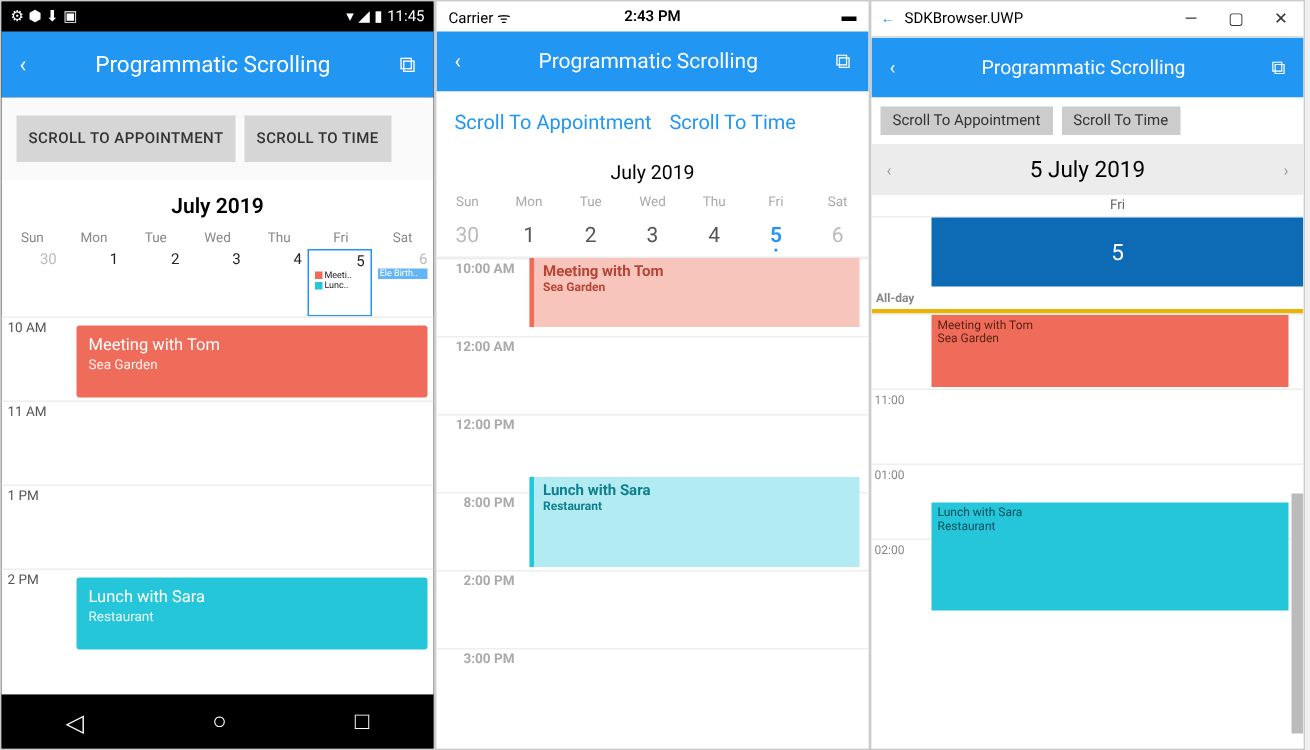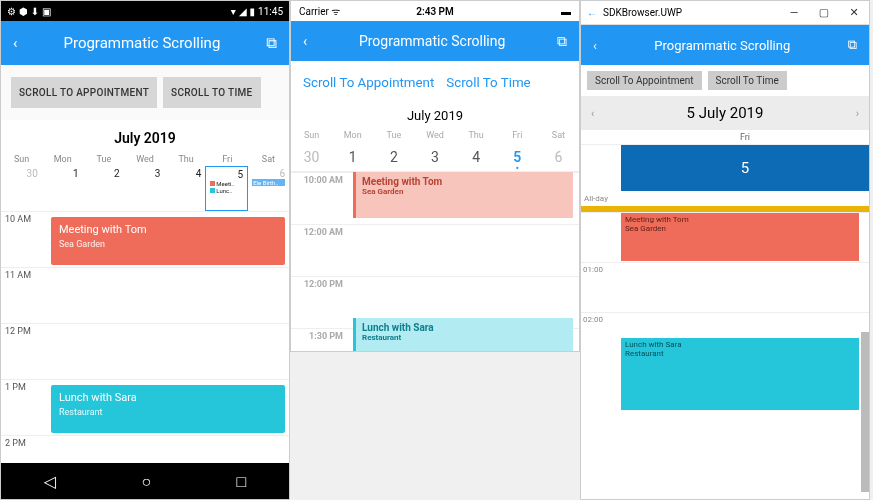--- a/index.html
+++ b/index.html
@@ -1,19 +1,19 @@
 <!DOCTYPE html>
 <html><head>
   <meta charset="utf-8">
   <style>
     * { box-sizing: border-box; margin: 0; padding: 0; font-family: -apple-system, BlinkMacSystemFont, "Segoe UI", Roboto, sans-serif; }
     body { background: #f0f0f0; display: flex; gap: 0; }
     .device { border: 1px solid #ccc; background: #fff; overflow: hidden; display: flex; flex-direction: column; }
     .device.android { width: 290px; height: 500px; background: #000; }
-    .device.ios { width: 290px; height: 352px; border-top: 1px solid #ccc; }
+    .device.ios { width: 290px; height: 500px; border-top: 1px solid #ccc; }
     .device.uwp { width: 290px; height: 500px; }
 
     
     .android-statusbar { background:#000; color:#fff; height:20px; display:flex; align-items:center; justify-content:space-between; padding:0 6px; font-size:10px; }
     .android-statusbar .left, .android-statusbar .right { display:flex; gap:3px; align-items:center; }
     .android-header { background:#2196F3; color:#fff; height:44px; display:flex; align-items:center; justify-content:space-between; padding:0 12px; font-size:15px; }
     .android-body { flex:1; background:#fafafa; overflow:hidden; display:flex; flex-direction:column; }
     .android-buttons { background:#fafafa; padding:12px 10px; display:flex; gap:6px; }
     .android-buttons .btn { background:#d6d6d6; color:#333; padding:10px 8px; font-size:10px; font-weight:500; border:none; letter-spacing:0.3px; cursor:pointer; }
     .android-month { background:#fff; text-align:center; padding:10px 0 6px; font-weight:600; font-size:14px; }
@@ -68,21 +68,21 @@
     .uwp-buttons { padding:6px; display:flex; gap:6px; }
     .uwp-buttons .btn { background:#ccc; color:#333; border:none; padding:4px 8px; font-size:10px; cursor:pointer; }
     .uwp-nav { background:#ececec; height:34px; display:flex; align-items:center; justify-content:space-between; padding:0 10px; font-size:15px; }
     .uwp-nav .arw { color:#999; cursor:pointer; font-size:11px; }
     .uwp-dayhdr { text-align:center; font-size:9px; color:#666; padding:2px; border-bottom:1px solid #eee; display:flex; }
     .uwp-dayhdr .timecol { width:40px; }
     .uwp-dayhdr .daycol { flex:1; }
     .uwp-daynum { display:flex; }
     .uwp-daynum .timecol { width:40px; }
     .uwp-daynum .numcell { flex:1; background:#0d6ab5; color:#fff; text-align:center; padding:14px 0; font-size:15px; }
-    .uwp-allday { display:flex; border-bottom:6px solid #eab308; font-size:8px; color:#888; }
+    .uwp-allday { display:flex; border-bottom:3px solid #eab308; font-size:8px; color:#888;font-weight:bold; }
     .uwp-allday .lab { width:40px; padding:3px; }
     .uwp-timeline { flex:1; position:relative; }
     .uwp-time-row { display:flex; height:50px; border-top:1px solid #eee; }
     .uwp-time-label { width:40px; font-size:8px; color:#888; padding:2px; }
     .uwp-appt { position:absolute; left:40px; right:10px; padding:2px 4px; font-size:8px; }
     .uwp-appt.orange { top:1px; height:48px; background:#ef6c5a; color:#5a1f15; }
     .uwp-appt.teal { top:126px; height:72px; background:#26c6da; color:#064f58; }
     .uwp-appt .sub { display:block; }
     .uwp-scroll { position:absolute; right:0; top:120px; width:8px; height:160px; background:#bbb; }
 
@@ -153,23 +153,20 @@
       </div>
     </div>
     <div class="android-timeline">
       <div class="android-time-row">
           <div class="android-time-label">10 AM</div>
         </div>
       <div class="android-time-row">
           <div class="android-time-label">11 AM</div>
         </div>
       <div class="android-time-row">
-          <div class="android-time-label">12 PM</div>
-        </div>
-      <div class="android-time-row">
           <div class="android-time-label">1 PM</div>
         </div>
       <div class="android-time-row">
           <div class="android-time-label">2 PM</div>
         </div>
       <div class="android-appt orange">
         <span>Meeting with Tom</span><span class="sub">Sea Garden</span>
       </div>
       <div class="android-appt teal">
         <span>Lunch with Sara</span><span class="sub">Restaurant</span>
@@ -222,21 +219,21 @@
       <div class="ios-time-row">
           <div class="ios-time-label">10:00 AM</div>
         </div>
       <div class="ios-time-row">
           <div class="ios-time-label">12:00 AM</div>
         </div>
       <div class="ios-time-row">
           <div class="ios-time-label">12:00 PM</div>
         </div>
       <div class="ios-time-row">
-          <div class="ios-time-label">1:30 PM</div>
+          <div class="ios-time-label">8:00 PM</div>
         </div>
       <div class="ios-time-row">
           <div class="ios-time-label">2:00 PM</div>
         </div>
       <div class="ios-time-row">
           <div class="ios-time-label">3:00 PM</div>
         </div>
       <div class="ios-appt orange">
         <span>Meeting with Tom</span><span class="sub">Sea Garden</span>
       </div>
@@ -282,20 +279,23 @@
     </div>
     <div class="uwp-allday">
       <div class="lab">All-day</div>
         <div style="flex:1"></div>
     </div>
     <div class="uwp-timeline" style="position:relative">
       <div class="uwp-time-row">
           <div class="uwp-time-label"></div>
         </div>
       <div class="uwp-time-row">
+          <div class="uwp-time-label">11:00</div>
+        </div>
+      <div class="uwp-time-row">
           <div class="uwp-time-label">01:00</div>
         </div>
       <div class="uwp-time-row">
           <div class="uwp-time-label">02:00</div>
         </div>
       <div class="uwp-appt orange">
         <span>Meeting with Tom</span><span class="sub">Sea Garden</span>
       </div>
       <div class="uwp-appt teal">
         <span>Lunch with Sara</span><span class="sub">Restaurant</span>

